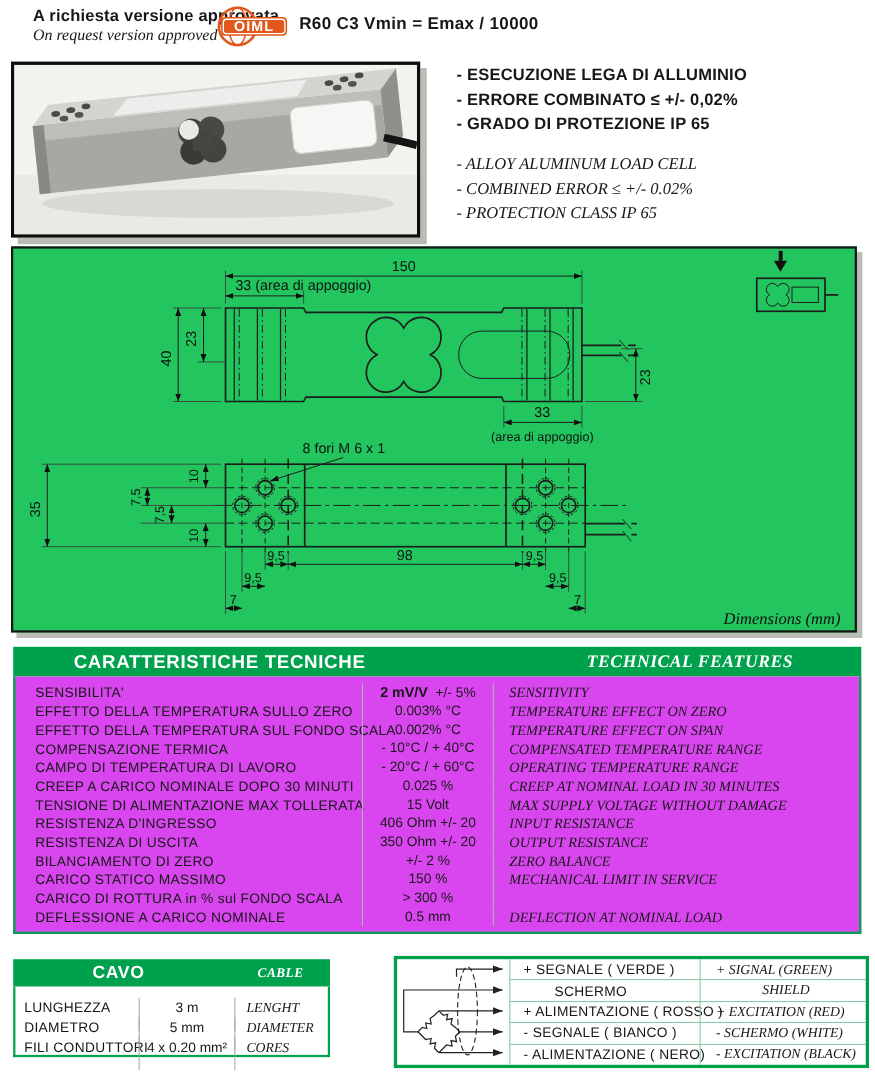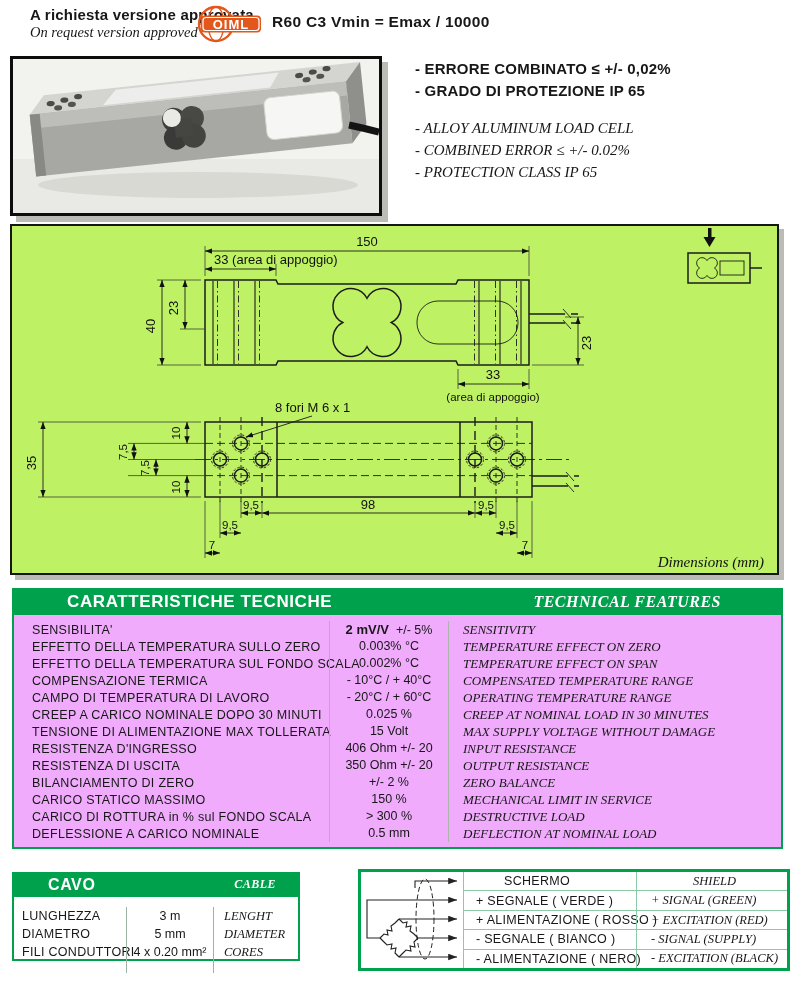--- a/index.html
+++ b/index.html
@@ -13,44 +13,44 @@
   
   .photo{position:absolute;left:10px;top:56px;width:366px;height:154px;border:3px solid #0d0d0d;
          background:#f2f2ef;box-shadow:6px 6px 0 #bcbcb7;}
   
   .bullets{position:absolute;left:415px;top:58px;width:375px;}
   .b-it div{font:bold 15px "Liberation Sans",sans-serif;line-height:22px;letter-spacing:.2px;}
   .b-en{margin-top:15px;}
   .b-en div{font:italic 15px "Liberation Serif",serif;line-height:22px;}
   
   .drawbox{position:absolute;left:10px;top:224px;width:765px;height:347px;border:2px solid #161616;
-           background:#bef264;box-shadow:5px 5px 0 #bcbcb7;}
+           background:#22c55e;box-shadow:5px 5px 0 #bcbcb7;}
   .dln{stroke:#1c1c1c;stroke-width:1.5;fill:none;}
   .thin{stroke:#1c1c1c;stroke-width:.9;fill:none;}
   .ext{stroke:#3c3c3c;stroke-width:.8;fill:none;}
   .dim{stroke:#1c1c1c;stroke-width:.9;fill:none;}
   text.dt{font:13px "Liberation Sans",sans-serif;fill:#111;}
   text.dt2{font:11.5px "Liberation Sans",sans-serif;fill:#111;}
   text.dn{font:italic 15px "Liberation Serif",serif;fill:#111;}
   
   .spec{position:absolute;left:12px;top:588px;width:771px;}
   .gbar{height:27px;background:#00A14D;display:flex;justify-content:space-between;align-items:center;
         padding:0 62px 0 55px;box-sizing:border-box;}
   .gbar .t-it{font:bold 17px "Liberation Sans",sans-serif;color:#fff;letter-spacing:.6px;}
   .gbar .t-en{font:bold italic 16px "Liberation Serif",serif;font-style:italic;color:#fff;letter-spacing:.5px;}
-  .spec-body{border:2px solid #00A14D;border-top:none;padding:6px 0 5px;background:#f0abfc;}
+  .spec-body{border:2px solid #00A14D;border-top:none;padding:6px 0 5px;background:#d946ef;}
   .srow{display:grid;grid-template-columns:315px 120px 1fr;height:17px;align-items:center;}
   .srow .c1{padding-left:18px;font:12.5px "Liberation Sans",sans-serif;letter-spacing:.3px;white-space:nowrap;}
   .srow .c2{text-align:center;font:12.5px "Liberation Sans",sans-serif;border-left:1px solid #aab5ab;
             border-right:1px solid #aab5ab;height:100%;line-height:17px;white-space:nowrap;}
   .srow .c2 .b{font-weight:bold;font-size:13px;margin-top:14px;}
   .srow .c3{padding-left:14px;font:italic 13px "Liberation Serif",serif;white-space:nowrap;}
   
   .cavo{position:absolute;left:12px;top:872px;width:288px;}
-  .cavo .gbar{height:25px;padding:0 24px 0 36px;}
+  .cavo .gbar{height:25px;padding:0 24px 0 72px;}
   .cavo .t-it{font-size:16px;}
   .cavo .t-en{font-size:12px;}
   .cavo-body{border:2px solid #00A14D;border-top:none;padding:4px 0;background:#fff;}
   .crow{display:grid;grid-template-columns:112px 88px 1fr;height:18px;align-items:center;}
   .crow .c1{padding-left:8px;font:12.5px "Liberation Sans",sans-serif;letter-spacing:.3px;white-space:nowrap;}
   .crow .c2{text-align:center;font:12.5px "Liberation Sans",sans-serif;border-left:1px solid #9db4a4;
             border-right:1px solid #9db4a4;height:100%;line-height:18px;white-space:nowrap;margin-top:12px;}
   .crow .c3{padding-left:10px;font:italic 12.5px "Liberation Serif",serif;white-space:nowrap;}
   
   .wiring{position:absolute;left:358px;top:869px;width:426px;height:96px;border:3px solid #00A14D;
@@ -114,20 +114,21 @@
           <circle cx="141" cy="44" r="9" fill="#e9e9e5"></circle>
         </g>
         <rect x="234" y="34" width="76" height="42" rx="7" fill="#f6f6f4" stroke="#d2d2cd"></rect>
       </g>
       <path d="M336,66 C350,69 358,71 366,73" stroke="#141414" stroke-width="7" fill="none"></path>
     </svg>
   </div>
 
   <div class="bullets">
     <div class="b-it">
+      <div>- ESECUZIONE LEGA DI ALLUMINIO</div>
       <div>- ERRORE COMBINATO ≤ +/- 0,02%</div>
       <div>- GRADO DI PROTEZIONE IP 65</div>
     </div>
     <div class="b-en">
       <div>- ALLOY ALUMINUM LOAD CELL</div>
       <div>- COMBINED ERROR ≤ +/- 0.02%</div>
       <div>- PROTECTION CLASS IP 65</div>
     </div>
   </div>
 
@@ -323,21 +324,20 @@
         <div class="c3">ZERO BALANCE</div>
       </div>
       <div class="srow">
         <div class="c1">CARICO STATICO MASSIMO</div>
         <div class="c2">150 %</div>
         <div class="c3">MECHANICAL LIMIT IN SERVICE</div>
       </div>
       <div class="srow">
         <div class="c1">CARICO DI ROTTURA in % sul FONDO SCALA</div>
         <div class="c2">&gt; 300 %</div>
-        <div class="c3">DESTRUCTIVE LOAD</div>
       </div>
       <div class="srow">
         <div class="c1">DEFLESSIONE A CARICO NOMINALE</div>
         <div class="c2">0.5 mm</div>
         <div class="c3">DEFLECTION AT NOMINAL LOAD</div>
       </div>
     </div>
   </div>
 
   <div class="cavo">
@@ -380,35 +380,35 @@
           <path d="M38,85 H96" marker-end="url(#ar2)"></path>
           <path d="M19,66 L23,62 L27,63 L26,58 L31,59 L30,54 L34,51 L38,47"></path>
           <path d="M38,47 L42,51 L46,50 L45,55 L50,54 L49,59 L53,62 L57,66"></path>
           <path d="M57,66 L53,70 L54,75 L49,74 L50,79 L45,78 L42,81 L38,85"></path>
           <path d="M38,85 L34,81 L35,76 L30,77 L31,72 L26,73 L23,70 L19,66"></path>
           <ellipse cx="64" cy="47" rx="9" ry="40" stroke-dasharray="5 3" stroke-width="1"></ellipse>
         </g>
       </svg>
     </div>
     <div class="wtable">
+      <div class="wrow">
+        <div class="wc1">+ SEGNALE ( VERDE )</div>
+        <div class="wc2">+ SIGNAL  (GREEN)</div>
+      </div>
       <div class="wrow hd">
         <div class="wc1">SCHERMO</div>
         <div class="wc2">SHIELD</div>
       </div>
       <div class="wrow">
-        <div class="wc1">+ SEGNALE ( VERDE )</div>
-        <div class="wc2">+ SIGNAL  (GREEN)</div>
-      </div>
-      <div class="wrow">
         <div class="wc1">+ ALIMENTAZIONE ( ROSSO )</div>
         <div class="wc2">+ EXCITATION  (RED)</div>
       </div>
       <div class="wrow">
         <div class="wc1">- SEGNALE ( BIANCO )</div>
-        <div class="wc2">- SIGNAL  (SUPPLY)</div>
+        <div class="wc2">- SCHERMO  (WHITE)</div>
       </div>
       <div class="wrow">
         <div class="wc1">- ALIMENTAZIONE ( NERO)</div>
         <div class="wc2">- EXCITATION  (BLACK)</div>
       </div>
     </div>
   </div>
 
 </div>
 

